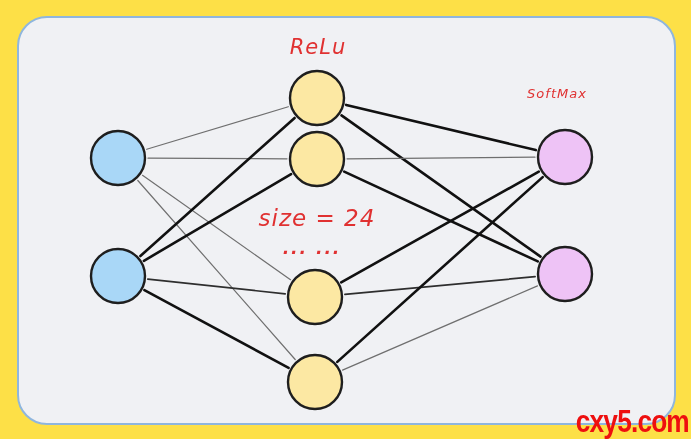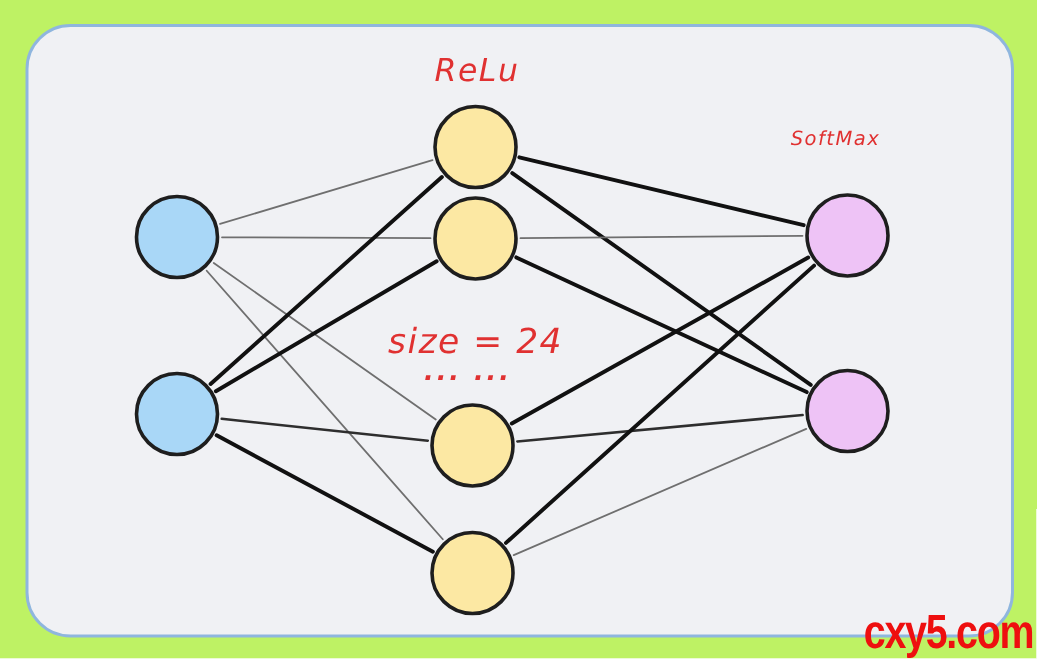--- a/index.html
+++ b/index.html
@@ -34,21 +34,21 @@
     font-size:32px;
     line-height:1;
     letter-spacing:-1px;
     transform:scaleX(0.82);
     transform-origin:100% 50%;
   }
 </style>
 </head>
 <body>
 
-<div class="stage" style="background: #bef264;">
+<div class="stage" style="background: #fde047;">
   <div class="frame" id="frame" style="left: 17px; top: 16px; width: 659px; height: 409px; background: rgb(240, 241, 244); border-color: rgb(143, 182, 222); border-radius: 30px;"></div>
   <svg id="net" width="691" height="439" viewBox="0 0 691 439">
       <line x1="146.7" y1="149.3" x2="288.3" y2="106.7" stroke="#6f6f6f" stroke-width="1.2" stroke-linecap="round"></line>
       <line x1="148.0" y1="158.2" x2="287.0" y2="158.8" stroke="#6f6f6f" stroke-width="1.2" stroke-linecap="round"></line>
       <line x1="142.5" y1="175.3" x2="290.5" y2="279.7" stroke="#6f6f6f" stroke-width="1.2" stroke-linecap="round"></line>
       <line x1="137.8" y1="180.5" x2="295.2" y2="359.5" stroke="#6f6f6f" stroke-width="1.2" stroke-linecap="round"></line>
       <line x1="140.4" y1="256.0" x2="294.6" y2="118.0" stroke="#111111" stroke-width="2.6" stroke-linecap="round"></line>
       <line x1="143.9" y1="260.8" x2="291.1" y2="174.2" stroke="#111111" stroke-width="2.6" stroke-linecap="round"></line>
       <line x1="147.8" y1="279.2" x2="285.2" y2="293.8" stroke="#2e2e2e" stroke-width="1.7" stroke-linecap="round"></line>
       <line x1="144.4" y1="290.2" x2="288.6" y2="367.8" stroke="#111111" stroke-width="2.6" stroke-linecap="round"></line>
@@ -65,17 +65,17 @@
       <circle cx="317" cy="98" r="27" fill="#fce8a3" stroke="#1e1e1e" stroke-width="2.4"></circle>
       <circle cx="317" cy="159" r="27" fill="#fce8a3" stroke="#1e1e1e" stroke-width="2.4"></circle>
       <circle cx="315" cy="297" r="27" fill="#fce8a3" stroke="#1e1e1e" stroke-width="2.4"></circle>
       <circle cx="315" cy="382" r="27" fill="#fce8a3" stroke="#1e1e1e" stroke-width="2.4"></circle>
       <circle cx="565" cy="157" r="27" fill="#eec3f6" stroke="#1e1e1e" stroke-width="2.4"></circle>
       <circle cx="565" cy="274" r="27" fill="#eec3f6" stroke="#1e1e1e" stroke-width="2.4"></circle>
     </svg>
   <div id="annos">
       <div class="anno" style="left: 318px; top: 47px; font-size: 21px; color: rgb(224, 49, 49);">ReLu</div>
       <div class="anno" style="left: 557px; top: 93px; font-size: 13px; color: rgb(224, 49, 49);">SoftMax</div>
-      <div class="anno" style="left: 317px; top: 228px; font-size: 23px; color: rgb(224, 49, 49);">size = 24</div>
+      <div class="anno" style="left: 317px; top: 218px; font-size: 23px; color: rgb(224, 49, 49);">size = 24</div>
       <div class="anno bold" style="left: 312px; top: 248px; font-size: 17px; color: rgb(224, 49, 49);">... ...</div>
     </div>
   <div class="watermark" style="color: rgb(238, 15, 15);">cxy5.com</div>
 </div>
 
 </body></html>

